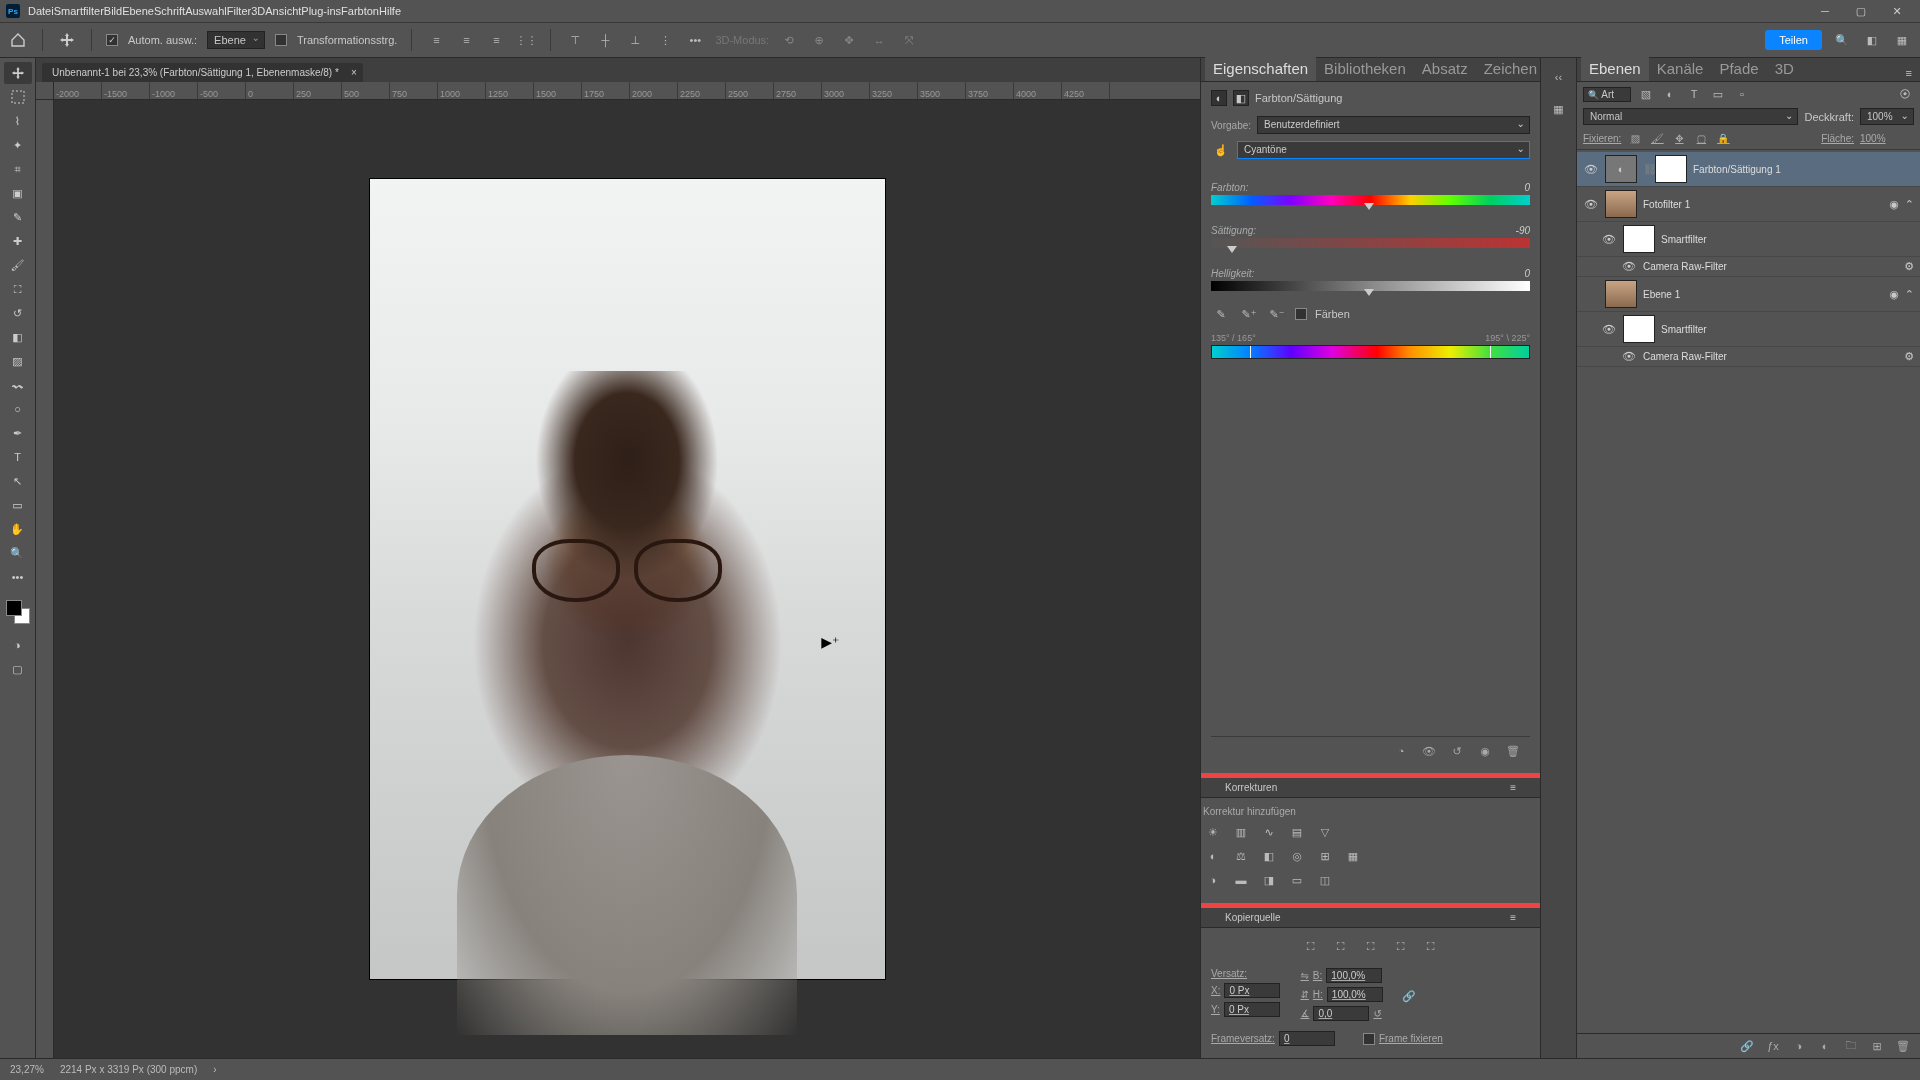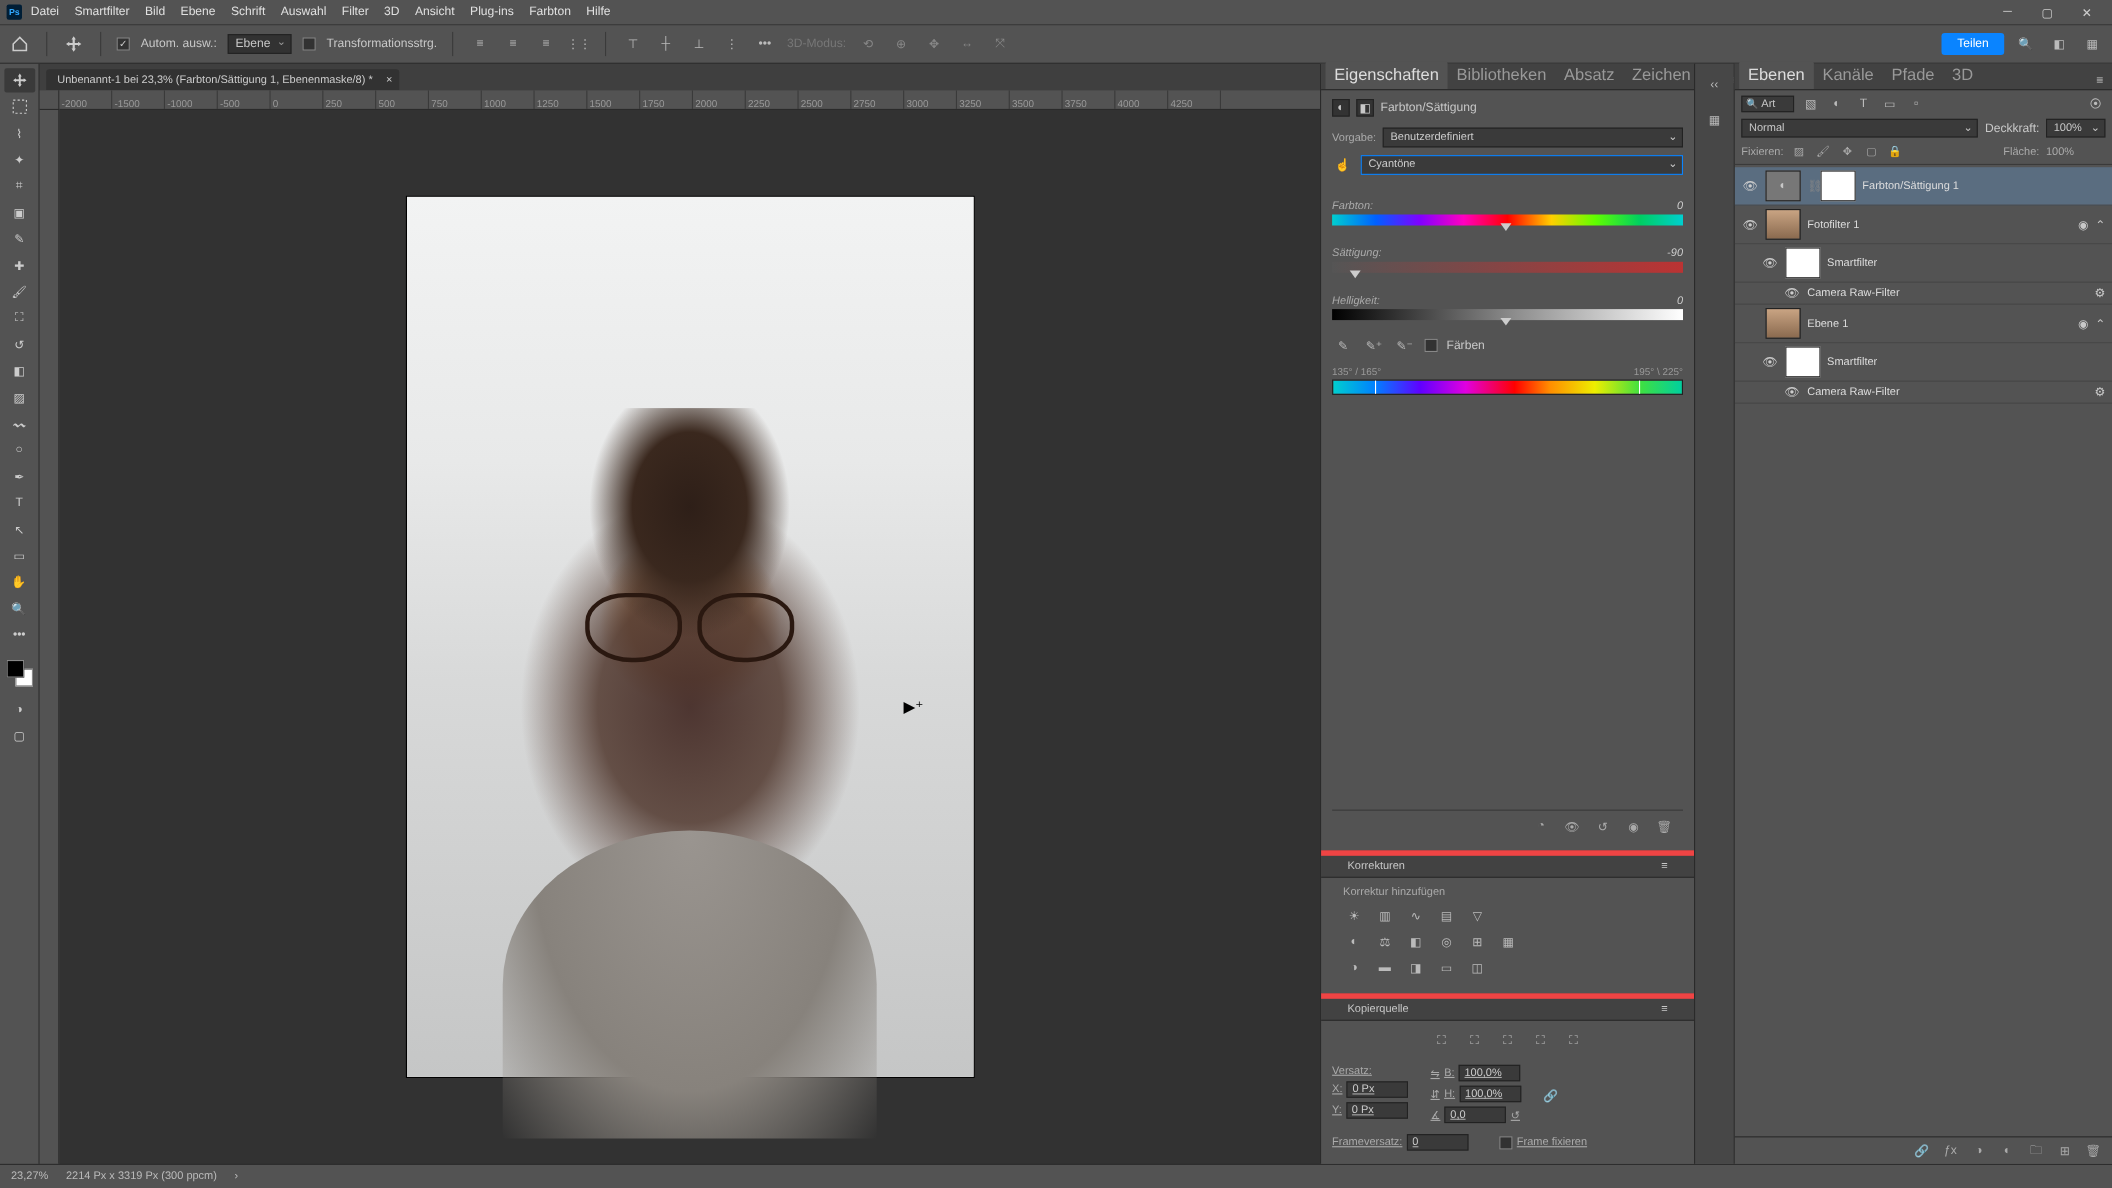--- a/index.html
+++ b/index.html
@@ -1,21 +1,21 @@
 <!DOCTYPE html>
 <html><head>
 <meta charset="utf-8">
 <style>
 * { margin: 0; padding: 0; box-sizing: border-box; font-family: "Segoe UI", Tahoma, sans-serif; user-select: none; }
 body { background: #323232; color: #c8c8c8; font-size: 11px; overflow: hidden; width: 1920px; height: 1080px; }
 
 
 .titlebar { height: 22px; background: #535353; display: flex; align-items: center; padding: 0 6px; }
 .titlebar .ps-logo { width: 14px; height: 14px; background: #001e36; border-radius: 2px; margin-right: 8px; display: flex; align-items: center; justify-content: center; color:#31a8ff; font-size:8px; font-weight:bold;}
-.titlebar .menu { display: flex; gap: 14px; }
+.titlebar .menu { display: flex; }
 .titlebar .menu span { color: #e0e0e0; cursor: pointer; }
 .titlebar .win-controls { margin-left: auto; display: flex; gap: 2px; }
 .titlebar .win-controls div { width: 34px; height: 22px; display:flex; align-items:center; justify-content:center; color:#ccc; }
 
 
 .optionsbar { height: 36px; background: #535353; border-top:1px solid #383838; border-bottom: 1px solid #2a2a2a; display:flex; align-items:center; padding: 0 8px; gap:10px; }
 .optionsbar .home-icon, .optionsbar .tool-icon { width:20px; height:20px; display:flex;align-items:center;justify-content:center; }
 .optionsbar .sep { width:1px; height:22px; background:#3a3a3a; margin:0 4px;}
 .checkbox { width:12px;height:12px;border:1px solid #888;display:inline-flex;align-items:center;justify-content:center;background:#323232;}
 .checkbox.checked::after{content:"✓";font-size:9px;color:#ccc;line-height:1;}
@@ -104,39 +104,39 @@
 .eyedrop-row .ed { width:20px;height:18px;display:flex;align-items:center;justify-content:center;color:#bbb;}
 .range-readout { display:flex; justify-content:space-between; font-size:9px; color:#999; margin:4px 0 2px;}
 .hue-bar { height:14px; background:linear-gradient(90deg,#00cfcf 0%,#0080ff 12%,#6000ff 25%,#e000e0 38%,#ff0000 52%,#ff8c00 62%,#eeee00 75%,#40e040 88%,#00cf9f 100%); position:relative; border:1px solid #222;}
 .hue-bar .mark-l,.hue-bar .mark-r{position:absolute;top:0;bottom:0;width:1px;background:#fff;}
 .hue-bar .mark-l{left:12%;} .hue-bar .mark-r{right:12%;}
 .bottom-icons { display:flex; justify-content:flex-end; gap:10px; padding:6px 8px; border-top:1px solid #3a3a3a; margin-top:auto;}
 .bottom-icons .bi { width:18px;height:16px;display:flex;align-items:center;justify-content:center;color:#aaa;}
 
 .section-title { background:#424242; padding:4px 24px; font-size:10px; border-top:5px solid #ef4444; border-bottom:1px solid #2a2a2a; display:flex;}
 .section-title .menu-dots { margin-left:auto;}
-.korrektur-body { padding:8px 20px;}
+.korrektur-body { padding:8px 2px;}
 .adj-grid { display:flex; gap:8px; flex-wrap:wrap; margin:6px 0;}
 .adj-grid .ai { width:20px;height:18px;display:flex;align-items:center;justify-content:center;color:#bbb;}
 
 .kopier-body { padding:8px 10px;}
 .clone-row { display:flex; gap:10px; justify-content:center; margin-bottom:12px;}
 .small-input { width:56px; background:#3a3a3a; border:1px solid #222; color:#ccc; font-size:10px; padding:1px 4px;}
 .kv { display:flex; align-items:center; gap:4px; margin-bottom:4px; font-size:10px; color:#aaa;text-decoration:underline;}
 
 
 .layers-col { flex:1; background:#535353; border-left:1px solid #2a2a2a; display:flex; flex-direction:column;}
 .layers-filter { display:flex; align-items:center; gap:6px; padding:4px 6px;}
 .layers-filter .type-sel { background:#3a3a3a; border:1px solid #222; padding:1px 16px 1px 4px; font-size:10px; position:relative;}
 .layers-filter .type-sel::before { content:"🔍"; font-size:9px; margin-right:2px;}
 .layers-filter .fi { width:18px;height:16px;display:flex;align-items:center;justify-content:center;color:#bbb;}
 .blend-row { display:flex; gap:6px; padding:2px 6px; align-items:center;}
 .blend-row .mode-sel { flex:1; background:#3a3a3a;border:1px solid #222;padding:2px 6px;font-size:10px;position:relative;}
 .blend-row .mode-sel::after{content:"⌄";position:absolute;right:4px;top:1px;}
-.lock-row { display:flex; gap:6px; padding:4px 6px; align-items:center; font-size:10px; color:#aaa; border-bottom:1px solid #3a3a3a;}
+.lock-row { display:flex; gap:6px; padding:4px 6px; align-items:center; font-size:10px; color:#aaa; border-bottom:1px solid #3a3a3a;text-decoration:underline;}
 .lock-row .li { width:16px;height:14px;display:flex;align-items:center;justify-content:center;}
 
 .layer-list { flex:1; overflow:auto; padding:2px 0;}
 .layer { display:flex; align-items:center; gap:6px; padding:3px 6px; border-bottom:1px solid #474747;}
 .layer.selected { background:#5a6d80;}
 .layer .eye { width:16px; color:#ccc; text-align:center;}
 .layer .thumb { width:32px;height:28px;background:#777;border:1px solid #222;display:flex;align-items:center;justify-content:center;}
 .layer .mask { width:32px;height:28px;background:#fff;border:1px solid #222;}
 .layer .name { font-size:10px; color:#ddd;}
 .layer.indent1 { padding-left:24px;}

